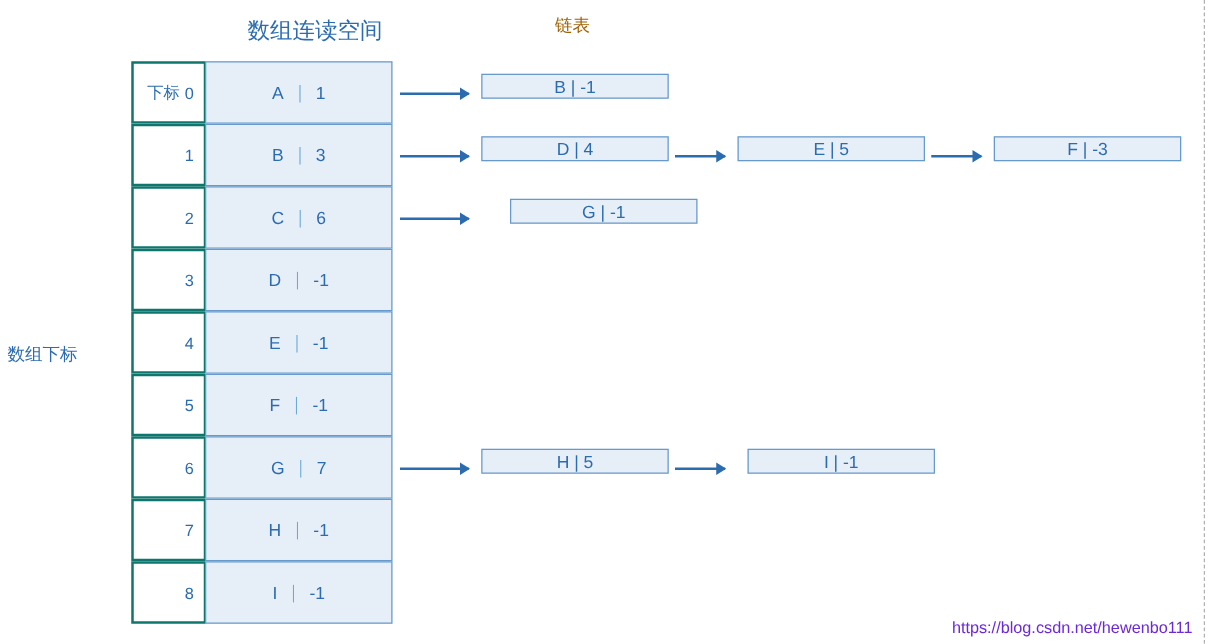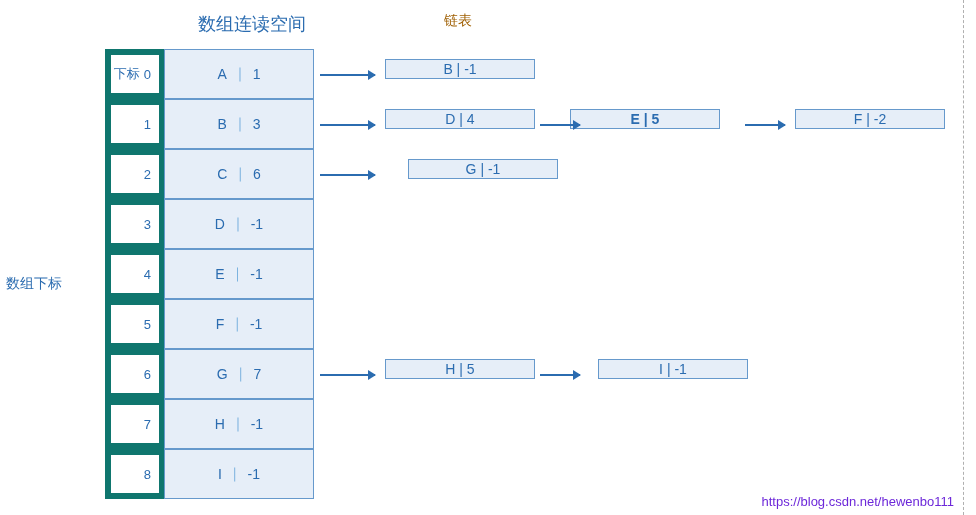--- a/index.html
+++ b/index.html
@@ -39,21 +39,21 @@
     top: 50px;
     left: 105px;
   }
   .array-row {
     display: flex;
     height: 50px;
   }
   .index-cell {
     width: 60px;
     height: 50px;
-    border: 6px solid #0f766e;
+    border: 2px solid #0f766e;
     box-sizing: border-box;
     display: flex;
     align-items: center;
     justify-content: flex-end;
     padding-right: 8px;
     margin-top: -1px;
     background: #fff;
     color: #2b6cb0;
     font-size: 13px;
   }
@@ -227,22 +227,22 @@
       <span>I</span>
       <span class="bar">｜</span>
       <span>-1</span>
     </div>
   </div>
 </div>
 
 <div class="link-node" style="top:59px; left:385px;">B | -1</div>
 
 <div class="link-node" style="top:109px; left:385px;">D | 4</div>
-<div class="link-node" style="top:109px; left:570px;font-weight:bold;">E | 5</div>
-<div class="link-node" style="top:109px; left:795px;">F | -2</div>
+<div class="link-node" style="top:109px; left:590px;">E | 5</div>
+<div class="link-node" style="top:109px; left:795px;">F | -3</div>
 
 <div class="link-node" style="top:159px; left:408px;">G | -1</div>
 
 <div class="link-node" style="top:359px; left:385px;">H | 5</div>
 <div class="link-node" style="top:359px; left:598px;">I | -1</div>
 
 <div class="arrow" style="top:74px; left:320px; width:55px;"></div>
 <div class="arrow" style="top:124px; left:320px; width:55px;"></div>
 <div class="arrow" style="top:174px; left:320px; width:55px;"></div>
 <div class="arrow" style="top:374px; left:320px; width:55px;"></div>

